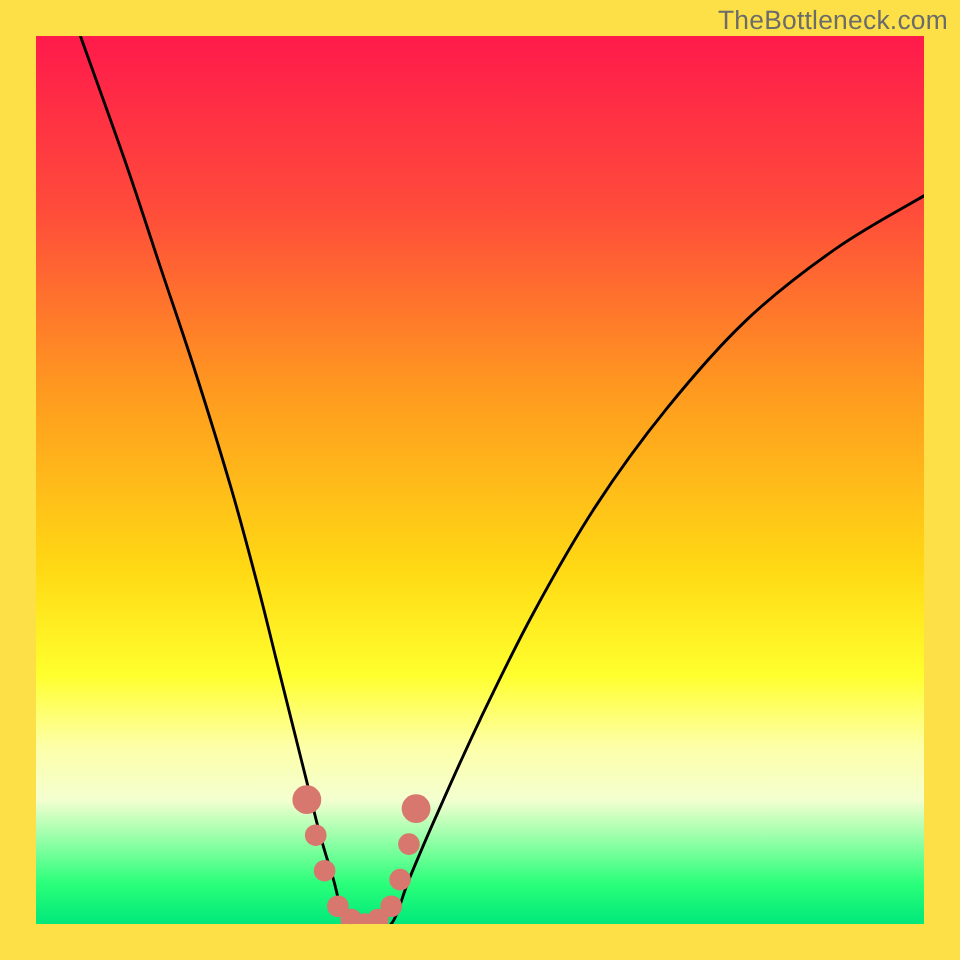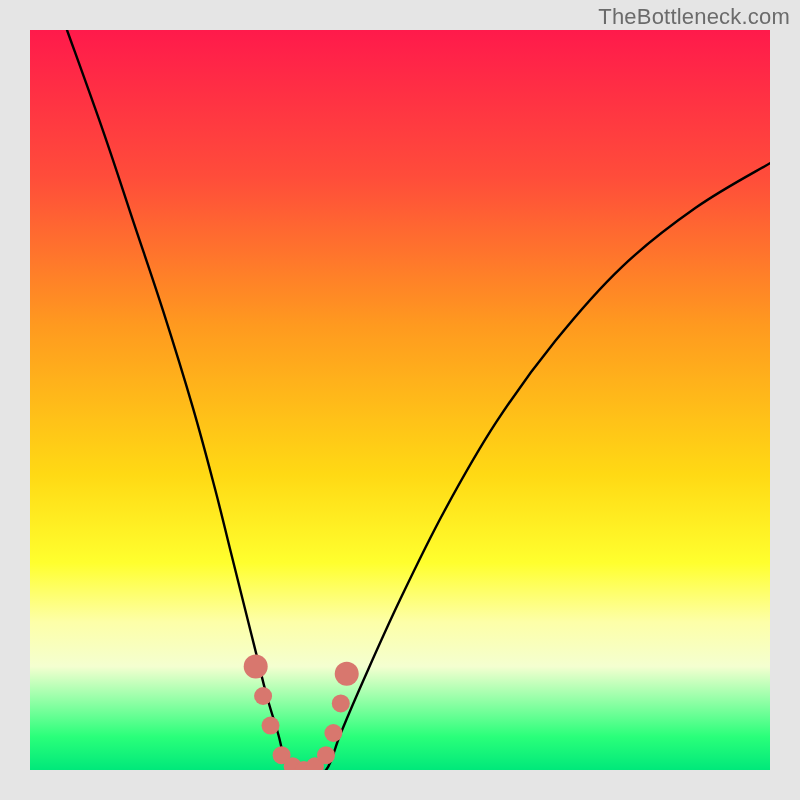--- a/index.html
+++ b/index.html
@@ -7,21 +7,21 @@
     padding: 0;
     width: 800px;
     height: 800px;
     background: #000;
     position: relative;
     font-family: Arial, Helvetica, sans-serif;
   }
   .frame {
     position: absolute;
     inset: 0;
-    background: #e5e5e5;
+    background: #fde047;
     padding-left: 23px;
   }
   .plot {
     position: absolute;
     left: 30px;
     top: 30px;
     width: 740px;
     height: 740px;
     overflow: hidden;
   }

